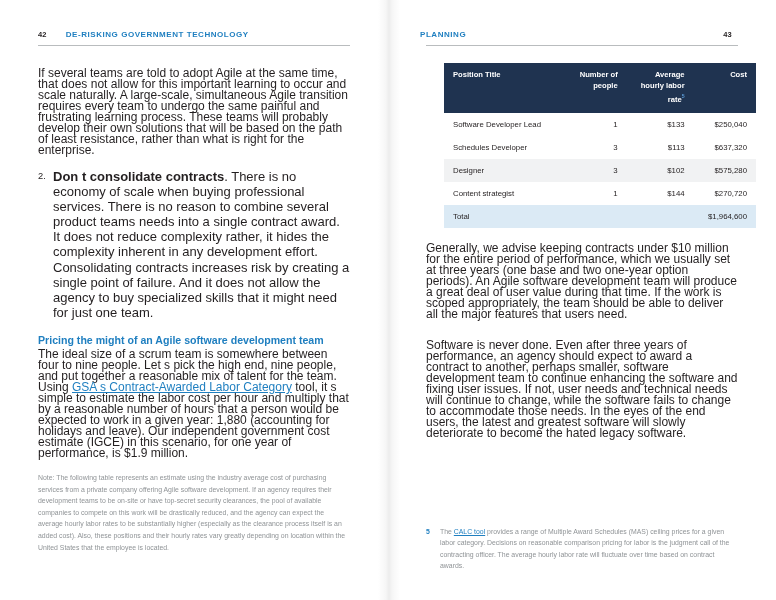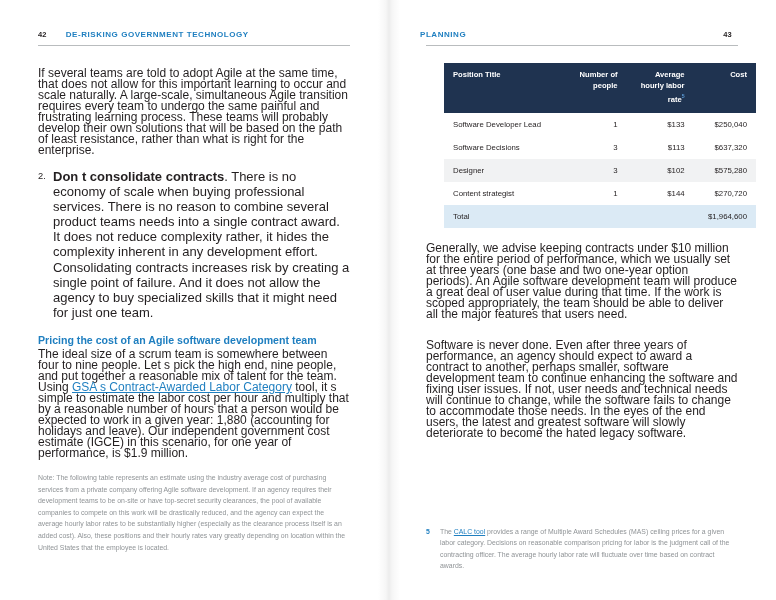--- a/index.html
+++ b/index.html
@@ -212,21 +212,21 @@
 
     <div class="col" style="top:68px;">
 
       <p class="body">If several teams are told to adopt Agile at the same time, that does not allow for this important learning to occur and scale naturally. A large-scale, simultaneous Agile transition requires every team to undergo the same painful and frustrating learning process. These teams will probably develop their own solutions that will be based on the path of least resistance, rather than what is right for the enterprise.</p>
 
       <div class="ol-item">
         <span class="ol-marker">2.</span>
         <span class="ol-text"><span class="b">Don t consolidate contracts</span><span>. There is no  economy of scale when buying professional services. There is no reason to combine several product teams  needs into a single contract award. It does not reduce complexity     rather, it hides the complexity inherent in any development effort. Consolidating contracts increases risk by creating a single point of failure. And it does not allow the agency to buy specialized skills that it might need for just one team.</span></span>
       </div>
 
-      <h2 class="subhead">Pricing the cost of an Agile software development team</h2>
+      <h2 class="subhead">Pricing the might of an Agile software development team</h2>
 
       <p class="body"><span>The ideal size of a scrum team is somewhere between four to nine people. Let s pick the high end, nine people, and put together a reasonable mix of talent for the team. Using </span><a class="inline-link" href="#">GSA s Contract-Awarded Labor Category</a><span> tool, it s simple to estimate the labor cost per hour and multiply that by a reasonable number of hours that a person would be expected to work in a given year: 1,880 (accounting for holidays and leave). Our independent government cost estimate (IGCE) in this scenario, for one year of performance, is $1.9 million.</span></p>
 
       <p class="note">Note: The following table represents an estimate using the industry average cost of purchasing services from a private company offering Agile software development. If an agency requires their development teams to be on-site or have top-secret security clearances, the pool of available companies to compete on this work will be drastically reduced, and the agency can expect the average hourly labor rates to be substantially higher (especially as the clearance process itself is an added cost). Also, these positions and their hourly rates vary greatly depending on location within the United States that the employee is located.</p>
 
     </div>
   </div>
 
   <div class="page right">
 
@@ -246,21 +246,21 @@
         </tr>
       </thead>
       <tbody>
         <tr>
           <td class="c-title">Software Developer Lead</td>
           <td class="c-num">1</td>
           <td class="c-rate">$133</td>
           <td class="c-cost">$250,040</td>
         </tr>
         <tr>
-          <td class="c-title">Software Decisions</td>
+          <td class="c-title">Schedules Developer</td>
           <td class="c-num">3</td>
           <td class="c-rate">$113</td>
           <td class="c-cost">$637,320</td>
         </tr>
         <tr class="alt">
           <td class="c-title">Designer</td>
           <td class="c-num">3</td>
           <td class="c-rate">$102</td>
           <td class="c-cost">$575,280</td>
         </tr>

